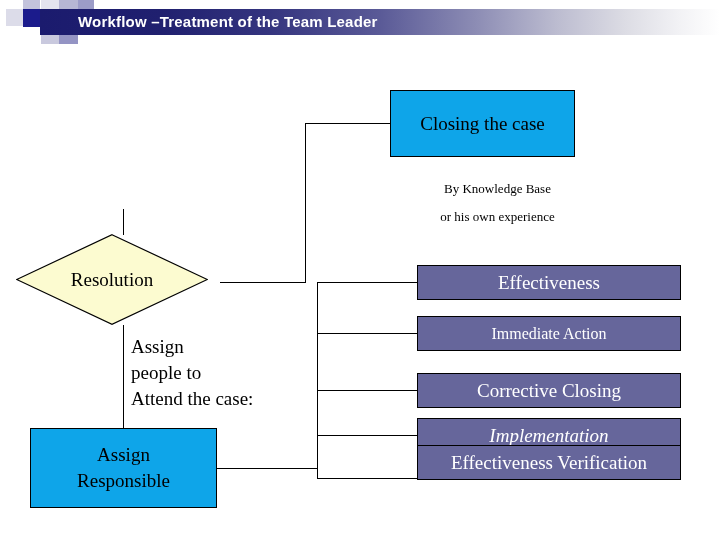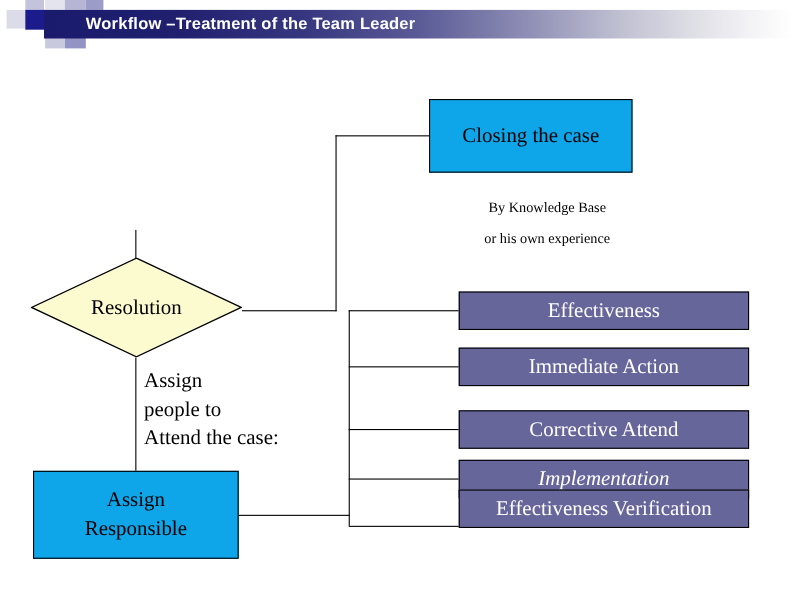--- a/index.html
+++ b/index.html
@@ -80,21 +80,21 @@
   .line {
     position: absolute;
     background: #000000;
   }
   .hline { height: 1px; }
   .vline { width: 1px; }
 
   
   #diamond-wrap {
     position: absolute;
-    left: 28px;
+    left: 16px;
     top: 234px;
     width: 192px;
     height: 91px;
   }
   #diamond-wrap svg { display: block; }
   #diamond-label {
     position: absolute;
     left: 0;
     top: 0;
     width: 192px;
@@ -169,26 +169,26 @@
 
   <div class="plain-text" style="left:360px; top:175px; width:275px; font-size:13px; line-height:28px; text-align:center;">
     <div>By Knowledge Base</div>
     <div>or his own experience</div>
   </div>
 
   <div class="box purple" style="left:417px; top:265px; width:264px; height:35px; font-size:19px;">
     <span>Effectiveness</span>
   </div>
 
-  <div class="box purple" style="left:417px; top:316px; width:264px; height:35px; font-size:19px;">
+  <div class="box purple" style="left:417px; top:316px; width:264px; height:35px; font-size:16px;">
     <span>Immediate Action</span>
   </div>
 
   <div class="box purple" style="left:417px; top:373px; width:264px; height:35px; font-size:19px;">
-    <span>Corrective Attend</span>
+    <span>Corrective Closing</span>
   </div>
 
   <div class="box purple" style="left:417px; top:418px; width:264px; height:35px; font-size:19px;font-style:italic;">
     <span>Implementation</span>
   </div>
 
   <div class="box purple" style="left:417px; top:445px; width:264px; height:35px; font-size:19px;">
     <span>Effectiveness Verification</span>
   </div>
 

